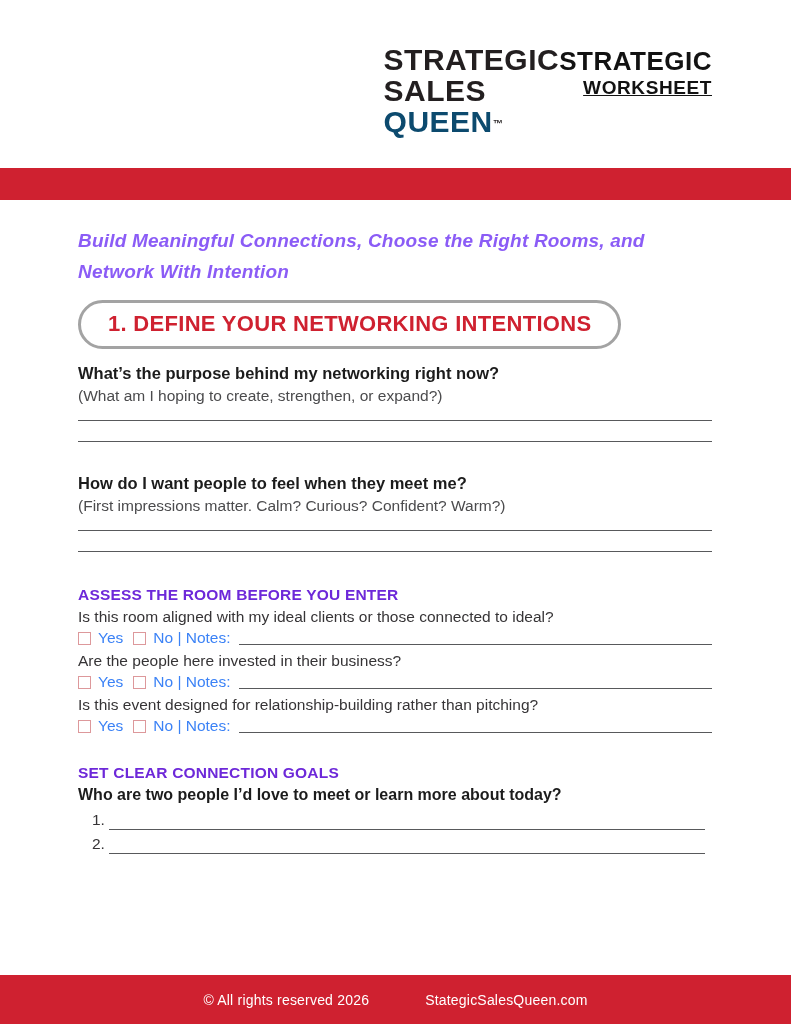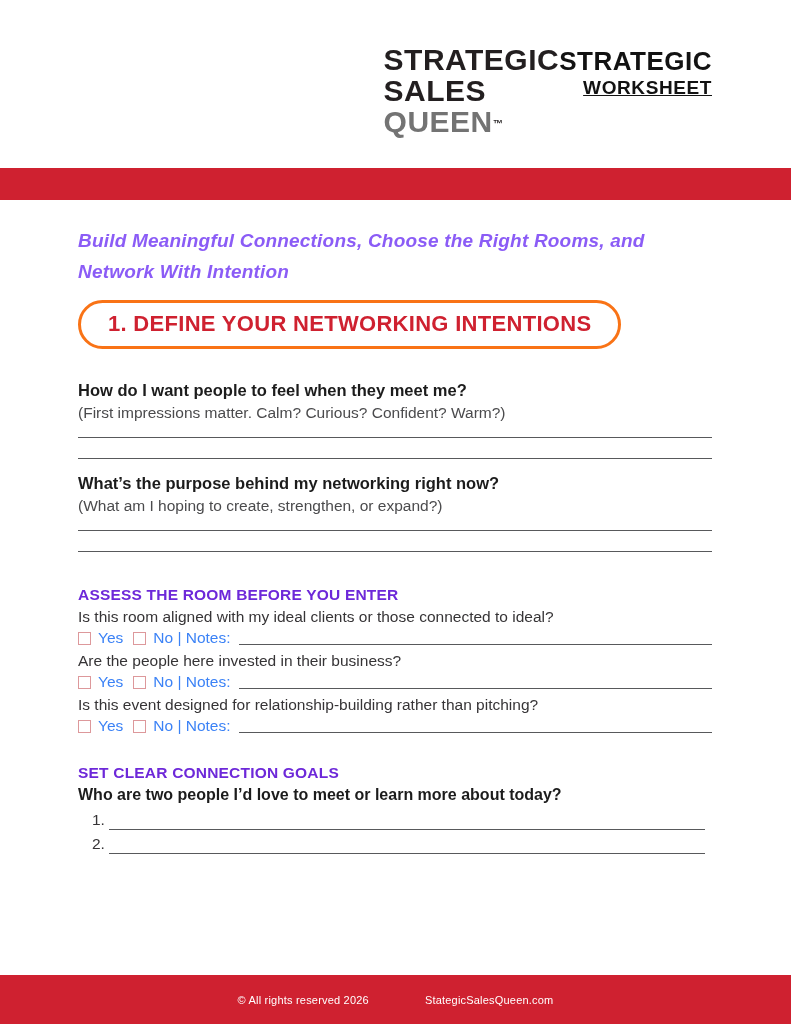--- a/index.html
+++ b/index.html
@@ -15,39 +15,39 @@
   }
   
   .header {
     height: 168px;
     padding: 44px 79px 0 78px;
     display: flex;
     justify-content: flex-end;
     align-items: flex-start;
   }
   .logo { line-height: 31px; font-size: 30px; font-weight: bold; letter-spacing: 0.5px; color: #231f20; }
-  .logo .queen { color: #737373; margin-top: 18px; }
+  .logo .queen { color: #0c4a6e; margin-top: 18px; }
   .logo .tm { font-size: 10px; vertical-align: top; font-weight: bold; color: #231f20; position: relative; top: 2px; }
   .doc-title { text-align: right; line-height: 29px; font-size: 26px; font-weight: bold; color: #121212; letter-spacing: 0.5px; padding-top: 3px; }
   .doc-title .sub { font-size: 19px; line-height: 24px; letter-spacing: 0.6px; text-decoration: underline; }
   .red-band { width: 100%; height: 32px; background: #cf2130; }
   
   .content { padding: 25px 79px 0 78px; }
   .intro {
     font-size: 19px;
     font-weight: bold;
     font-style: italic;
     line-height: 31px;
     color: #8b5cf6;
     letter-spacing: 0.2px;
   }
   .badge {
     display: inline-block;
     margin-top: 13px;
-    border: 3px solid #f97316;
+    border: 3px solid #a3a3a3;
     border-radius: 26px;
     padding: 8px 27px 9px 27px;
     color: #cf2130;
     font-size: 22px;
     font-weight: bold;
     letter-spacing: 0.3px;
     background: #ffffff;
   }
   .q-block { margin-top: 13px; }
   .q-block.gap { margin-top: 30px; }
@@ -80,21 +80,21 @@
     position: absolute;
     left: 0; bottom: 0;
     width: 100%;
     height: 49px;
     background: #cf2130;
     display: flex;
     align-items: center;
     justify-content: center;
     gap: 56px;
     color: #ffffff;
-    font-size: 11px;
+    font-size: 14px;
     letter-spacing: 0.2px;
   }
 </style>
 </head>
 <body>
 
 <div class="page">
 
   <div class="header">
     <div class="logo">
@@ -112,31 +112,31 @@
   <div class="content">
 
     <div class="intro">
       <div>Build Meaningful Connections, Choose the Right Rooms, and</div>
       <div>Network With Intention</div>
     </div>
 
     <div class="badge">1. DEFINE YOUR NETWORKING INTENTIONS</div>
 
     
-    <div class="q-block gap">
-      <div class="q-title">How do I want people to feel when they meet me?</div>
-      <div class="q-hint">(First impressions matter. Calm? Curious? Confident? Warm?)</div>
+    <div class="q-block">
+      <div class="q-title">What’s the purpose behind my networking right now?</div>
+      <div class="q-hint">(What am I hoping to create, strengthen, or expand?)</div>
       <div class="write-line first"></div>
       <div class="write-line"></div>
     </div>
 
     
-    <div class="q-block">
-      <div class="q-title">What’s the purpose behind my networking right now?</div>
-      <div class="q-hint">(What am I hoping to create, strengthen, or expand?)</div>
+    <div class="q-block gap">
+      <div class="q-title">How do I want people to feel when they meet me?</div>
+      <div class="q-hint">(First impressions matter. Calm? Curious? Confident? Warm?)</div>
       <div class="write-line first"></div>
       <div class="write-line"></div>
     </div>
 
     
 
     
     <div class="assess">
       <div class="sec-heading">ASSESS THE ROOM BEFORE YOU ENTER</div>
 

